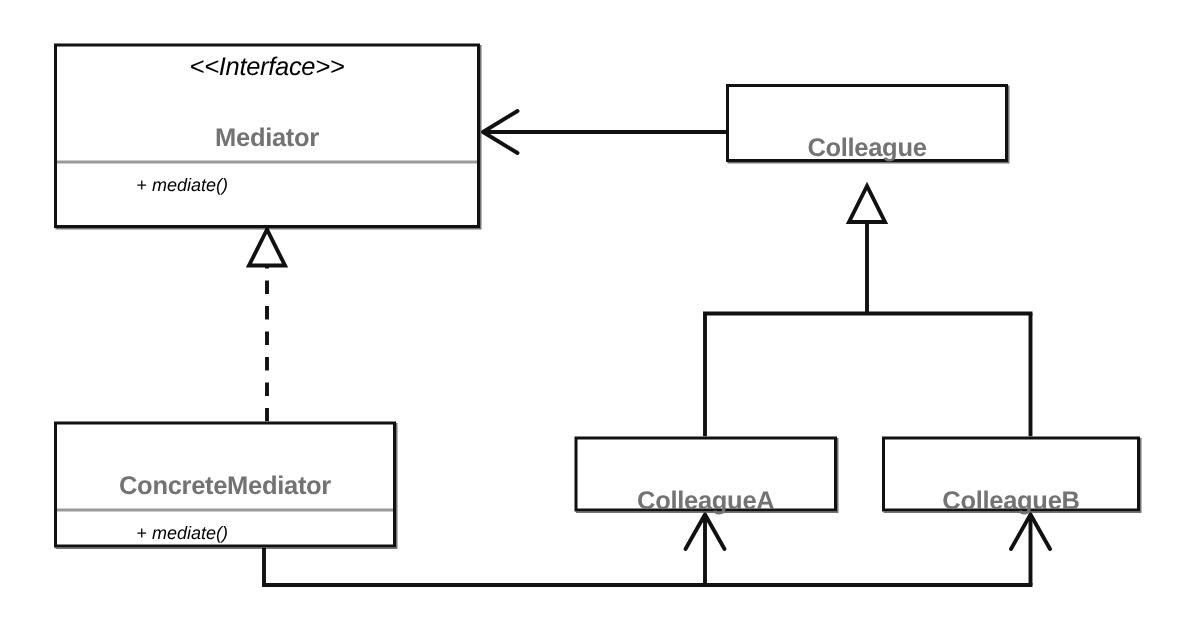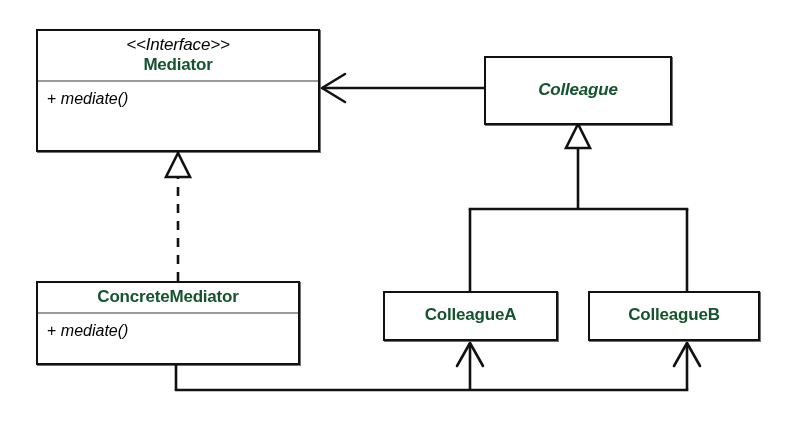--- a/index.html
+++ b/index.html
@@ -51,38 +51,40 @@
     font-size: 17px;
     font-style: italic;
     font-weight: normal;
     color: #000000;
     line-height: 1.15;
     letter-spacing: -0.2px;
   }
   .cls-name {
     font-size: 17px;
     font-weight: bold;
-    color: #14532d;
+    color: #737373;
     line-height: 1.2;
     letter-spacing: -0.2px;
+    margin-top: 27px;
   }
   .divider {
     height: 2px;
     background: #9a9a9a;
     flex: 0 0 auto;
   }
   .cls-members {
     flex: 1 1 auto;
     padding: 7px 8px 0 9px;
   }
   .member {
-    font-size: 16px;
+    font-size: 12px;
     color: #000000;
     line-height: 1.25;
     white-space: nowrap;
+    margin-left: 44px;
   }
   .member .vis {
     font-style: normal;
   }
   .member .sig {
     font-style: italic;
   }
 </style>
 </head>
 <body>
@@ -131,32 +133,32 @@
       <div class="stereotype">&lt;&lt;Interface&gt;&gt;</div>
       <div class="cls-name">Mediator</div>
     </div>
     <div class="divider"></div>
     <div class="cls-members">
       <div class="member"><span class="vis">+</span>
         <span class="sig">mediate()</span></div>
     </div>
   </div>
 
-  <div class="uml-class" style="left:36px; top:281px; width:264px; height:84px;">
+  <div class="uml-class" style="left:36px; top:281px; width:228px; height:84px;">
     <div class="cls-header">
       <div class="cls-name">ConcreteMediator</div>
     </div>
     <div class="divider"></div>
     <div class="cls-members">
       <div class="member"><span class="vis">+</span>
         <span class="sig">mediate()</span></div>
     </div>
   </div>
 
-  <div class="uml-class" style="left:484px; top:56px; width:188px; height:69px;font-style:italic;">
+  <div class="uml-class" style="left:484px; top:56px; width:188px; height:52px;">
     <div class="cls-header centered-only">
       <div class="cls-name">Colleague</div>
     </div>
   </div>
 
   <div class="uml-class" style="left:383px; top:291px; width:175px; height:50px;">
     <div class="cls-header centered-only">
       <div class="cls-name">ColleagueA</div>
     </div>
   </div>

